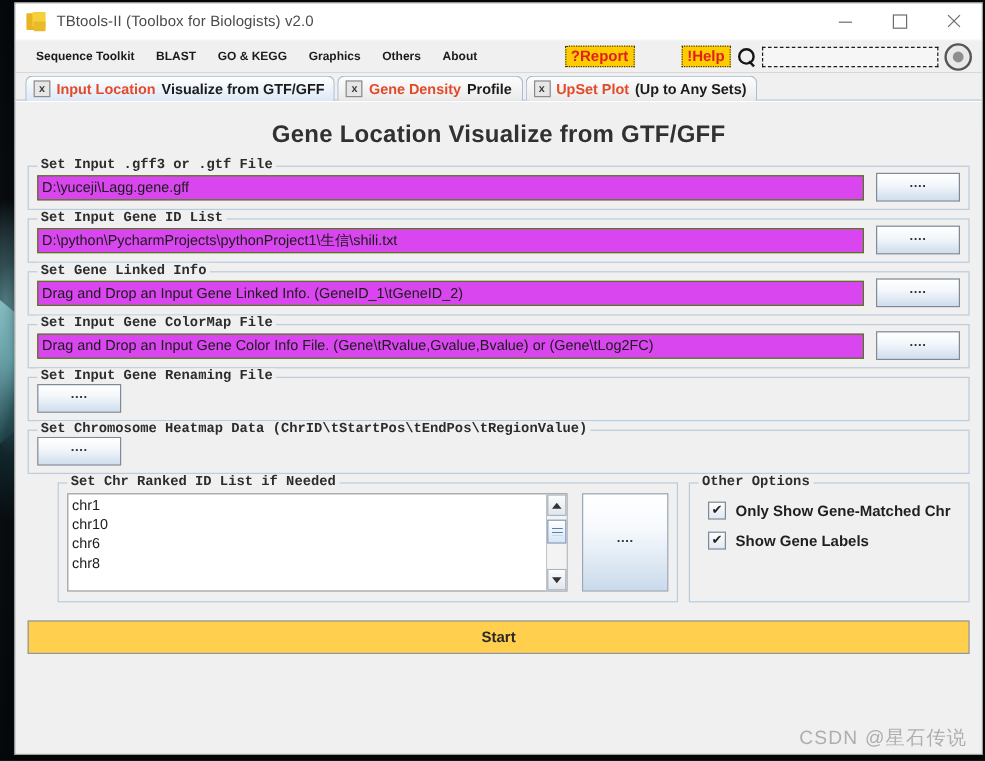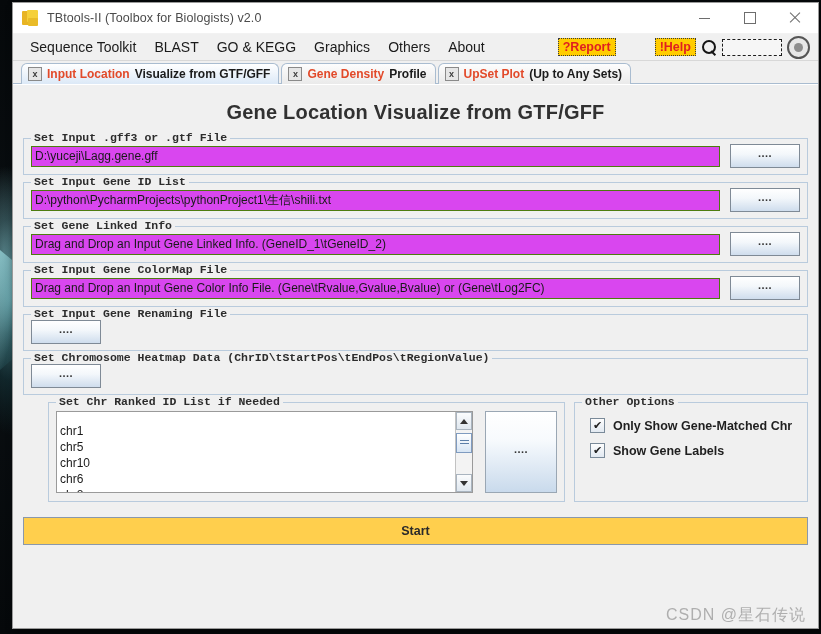--- a/index.html
+++ b/index.html
@@ -77,21 +77,21 @@
 
   
   .menubar {
     height: 26px; flex: 0 0 auto;
     background: #f0f0f0;
     display: flex; align-items: center;
     padding: 0 4px 0 8px;
     border-bottom: 1px solid #d8d8d8;
   }
   .menu-item {
-    font-size: 14px; font-weight: normal; color: #1b1b1b;
+    font-size: 10px; font-weight: bold; color: #1b1b1b;
     padding: 3px 9px; white-space: nowrap;
   }
   .menu-spacer { width: 28px; }
   .hl-btn {
     font-size: 12.5px; font-weight: bold;
     background: #ffcc00; color: #e02020;
     border: 1px dotted #3a3a3a;
     padding: 1px 4px; margin-right: 3px;
     white-space: nowrap;
     margin-left: 36px;
@@ -216,21 +216,21 @@
 
   .chr-inner { display: flex; gap: 12px; align-items: stretch; padding-top: 3px;}
   .listbox {
     flex: 1 1 auto;
     height: 80px;
     border: 1px solid #9a9a9a;
     background: #ffffff;
     display: flex;
   }
   .list-items {
-    flex: 1 1 auto; padding: 11px 0 0 3px;
+    flex: 1 1 auto; padding: 1px 0 0 3px;
     font-size: 12px; color: #1a1a1a; line-height: 16px;
     overflow: hidden;
   }
   .scrollbar {
     width: 16px; flex: 0 0 auto;
     background: #f0f0f0;
     border-left: 1px solid #c2c2c2;
     display: flex; flex-direction: column;
   }
   .sb-btn {
@@ -416,21 +416,20 @@
     </div>
 
     <div class="bottom-row">
 
       <div class="group chr">
         <div class="glabel">Set Chr Ranked ID List if Needed</div>
         <div class="chr-inner">
           <div class="listbox">
             <div class="list-items">
               <div>chr1</div>
-              <div>chr5</div>
               <div>chr10</div>
               <div>chr6</div>
               <div>chr8</div>
             </div>
             <div class="scrollbar">
               <div class="sb-btn">
                   <div class="arr-up"></div>
                 </div>
               <div class="sb-track">
                 <div class="sb-thumb">

